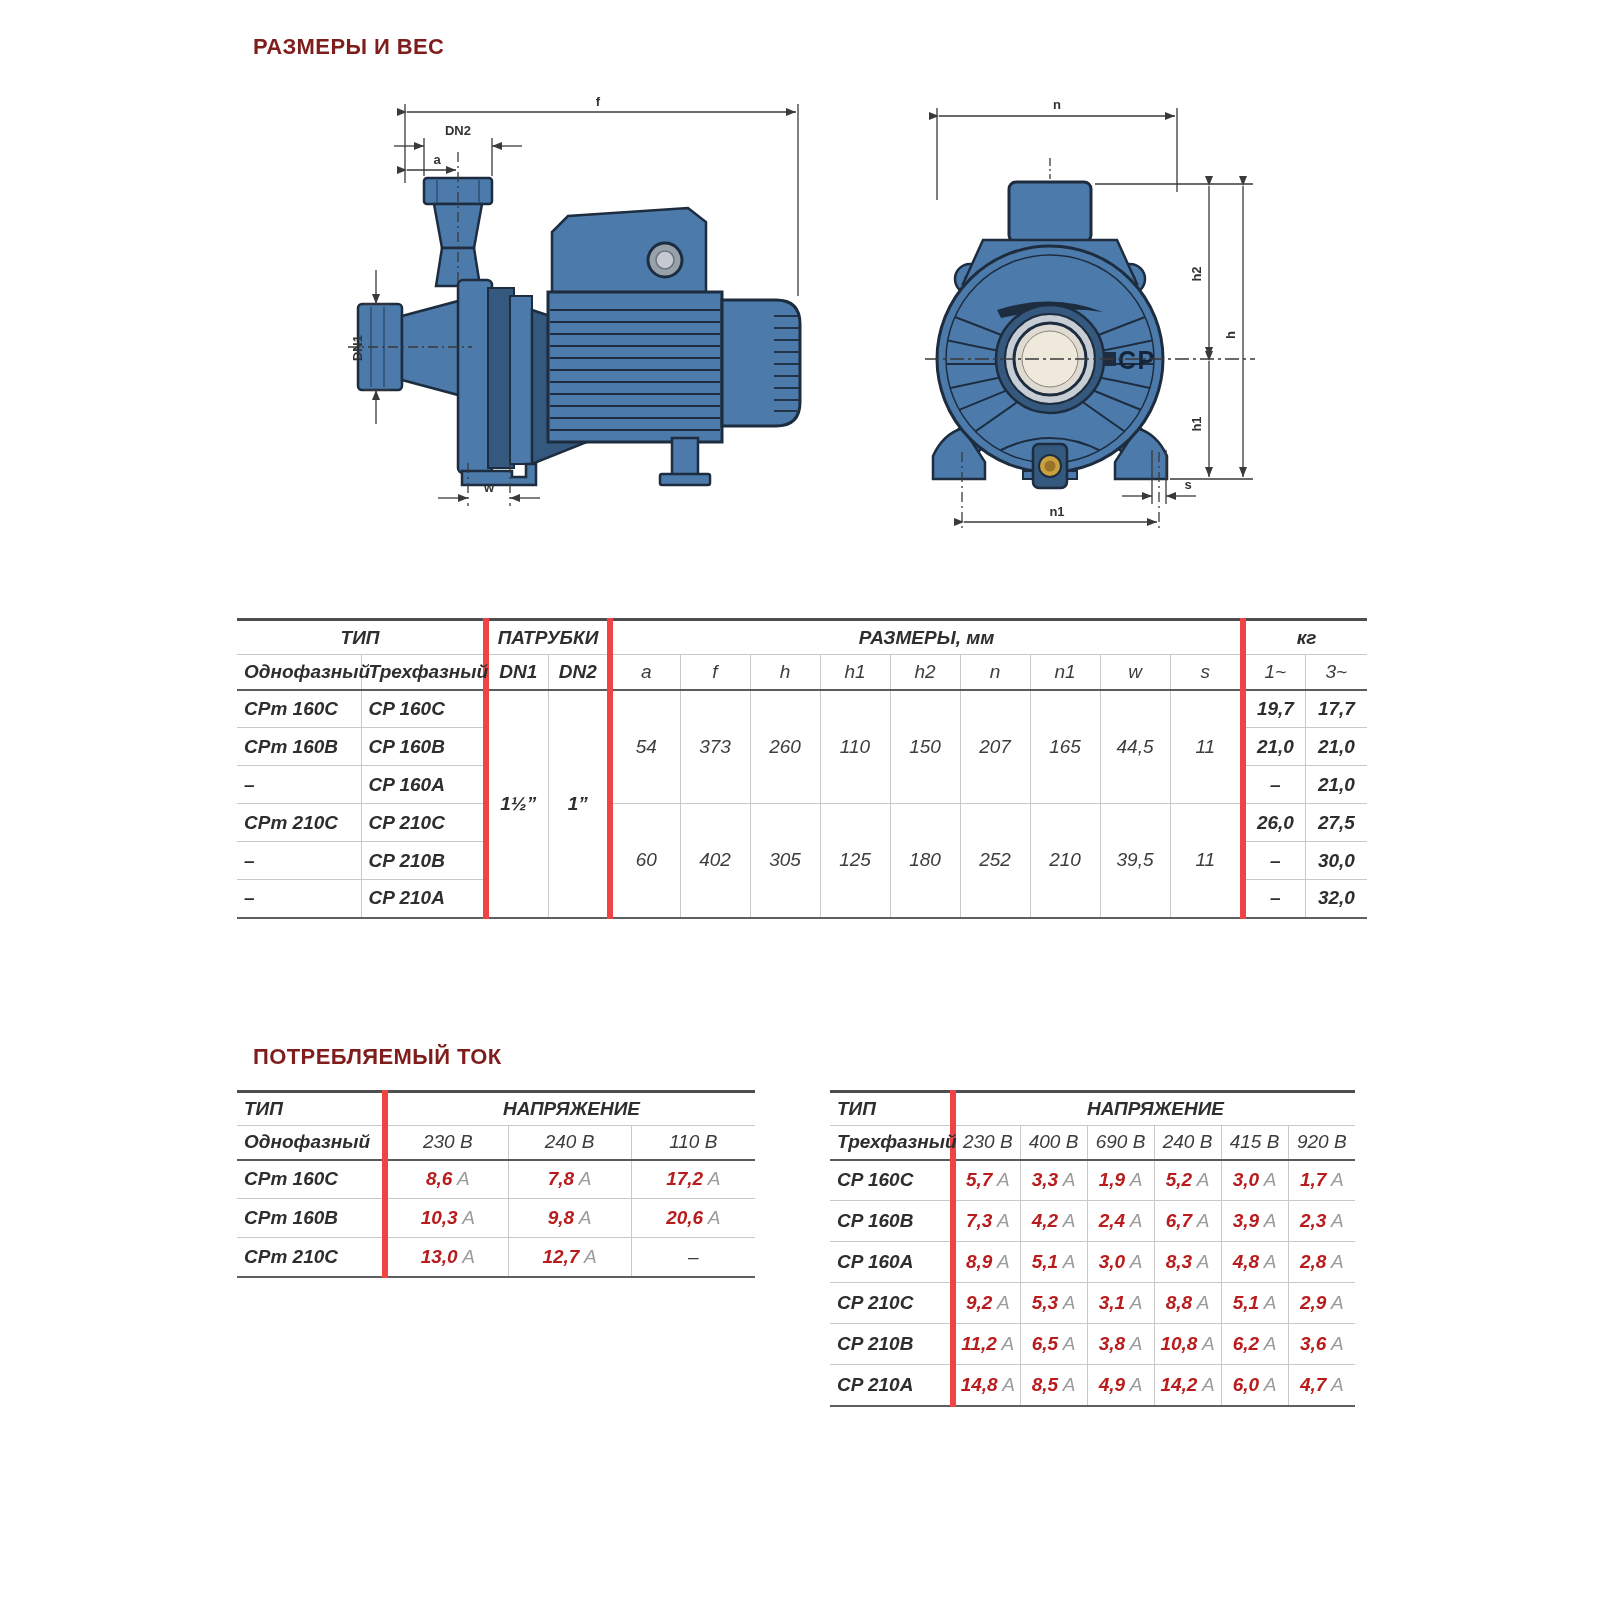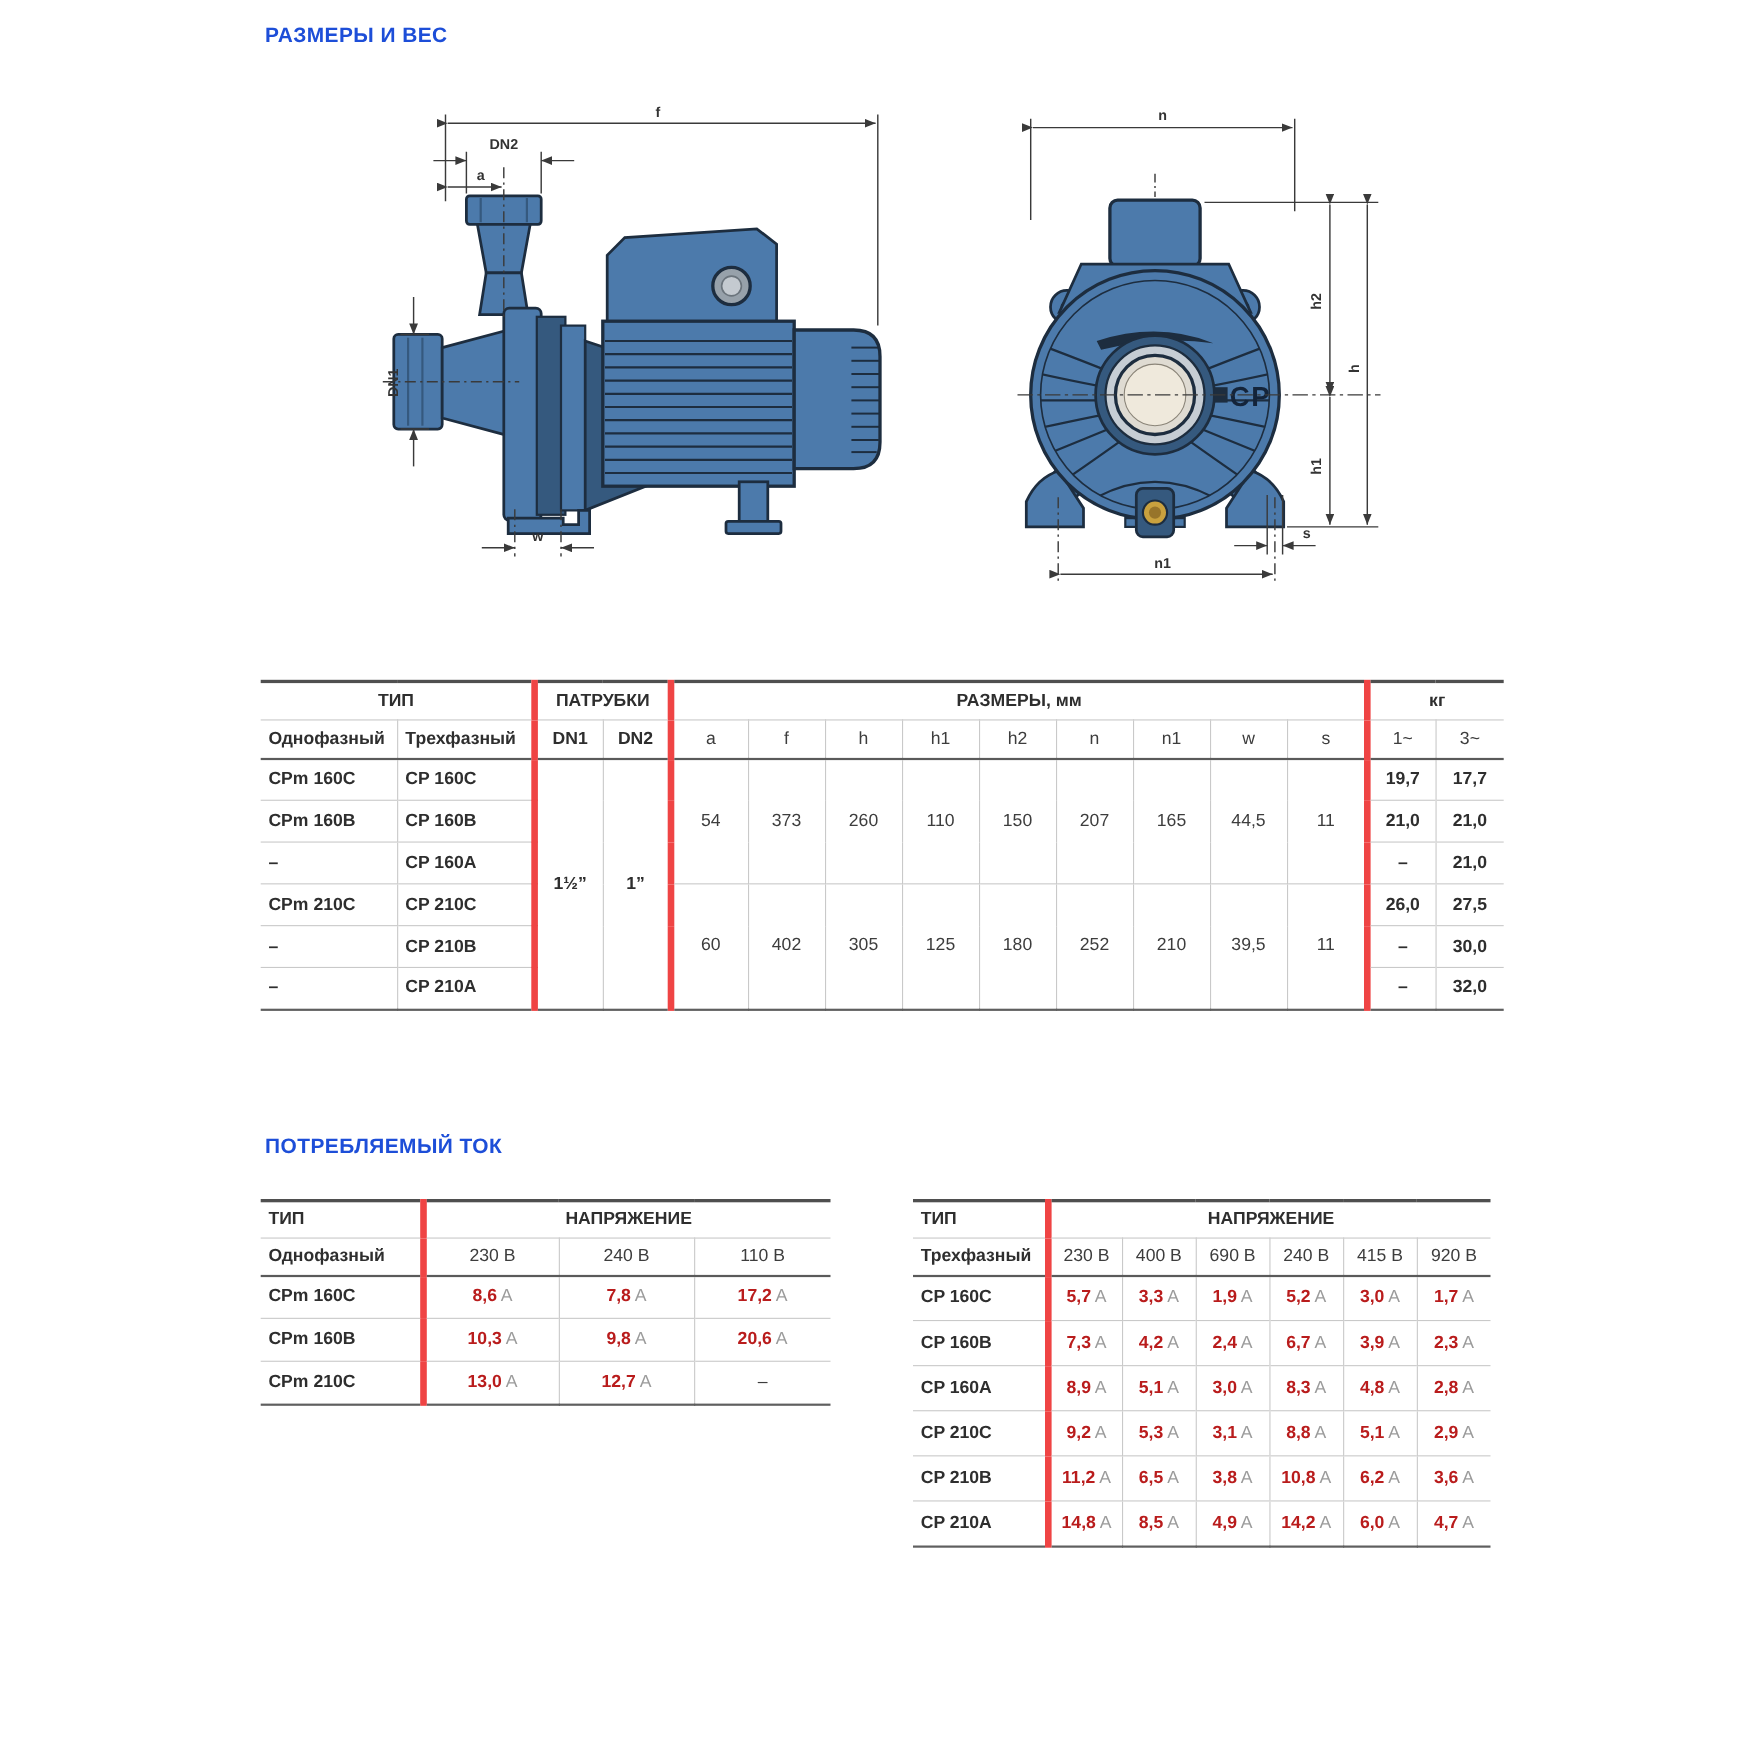--- a/index.html
+++ b/index.html
@@ -1,32 +1,32 @@
 <!DOCTYPE html>
 <html><head>
 <meta charset="utf-8">
 <style>
   html,body{margin:0;padding:0;background:#ffffff;}
   .page{position:relative;width:1600px;height:1600px;background:#ffffff;
         font-family:"Liberation Sans",sans-serif;color:#3d3d3d;overflow:hidden;}
-  .sec-title{position:absolute;left:237px;font-size:19px;font-weight:bold;
-             color:#1d4ed8;letter-spacing:.4px;margin:4px;}
+  .sec-title{position:absolute;left:237px;font-size:22px;font-weight:bold;
+             color:#7f1d1d;letter-spacing:.4px;margin:16px;}
   #title1{top:18px;}
   #title2{top:1028px;}
 
   
   .draw{position:absolute;}
   #side-view{left:340px;top:78px;}
   #front-view{left:905px;top:52px;}
   svg text.dim{font-family:"Liberation Sans",sans-serif;font-size:13px;font-weight:bold;fill:#333;}
   svg text.cpmark{font-family:"Liberation Sans",sans-serif;font-size:25px;font-weight:bold;
                   fill:#14243a;letter-spacing:1.5px;}
 
   
-  table{border-collapse:collapse;table-layout:fixed;font-size:16px;color:#3d3d3d;}
+  table{border-collapse:collapse;table-layout:fixed;font-size:19px;color:#3d3d3d;font-style:italic;}
   table{border-top:3px solid #4f4f4f;border-bottom:2px solid #5f5f5f;}
   thead{border-bottom:2px solid #5a5a5a;}
   th,td{font-weight:normal;text-align:center;vertical-align:middle;padding:0 2px;}
   .hr1 th{border-bottom:1px solid #c9c9c9;}
   tbody td{border-top:1px solid #c9c9c9;}
   .bl{border-left:1px solid #c9c9c9;}
   .bld{border-left:6px solid #ef4444;}
   .bold{font-weight:bold;color:#2e2e2e;}
   .lft{text-align:left;padding-left:7px;}
 

